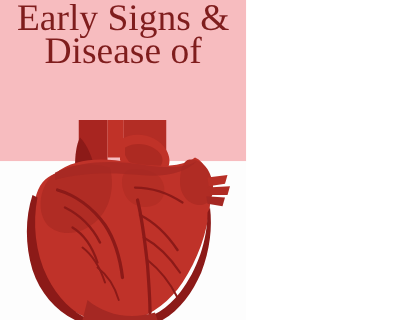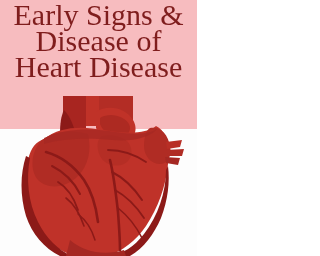--- a/index.html
+++ b/index.html
@@ -65,21 +65,20 @@
 <body>
 
 <div id="poster">
 
   <div class="band-pink"></div>
   <div class="band-white"></div>
 
   <div class="title-block">
     <span class="title-line">Early Signs &amp;</span>
     <span class="title-line">Disease of</span>
-    <span class="title-line">Heart Disease</span>
   </div>
 
   <div class="heart-wrap">
     <svg width="197" height="256" viewBox="0 0 197 256" xmlns="http://www.w3.org/2000/svg">
       <defs>
         <clipPath id="frameClip">
           <rect x="0" y="0" width="197" height="256"></rect>
         </clipPath>
       </defs>
 

